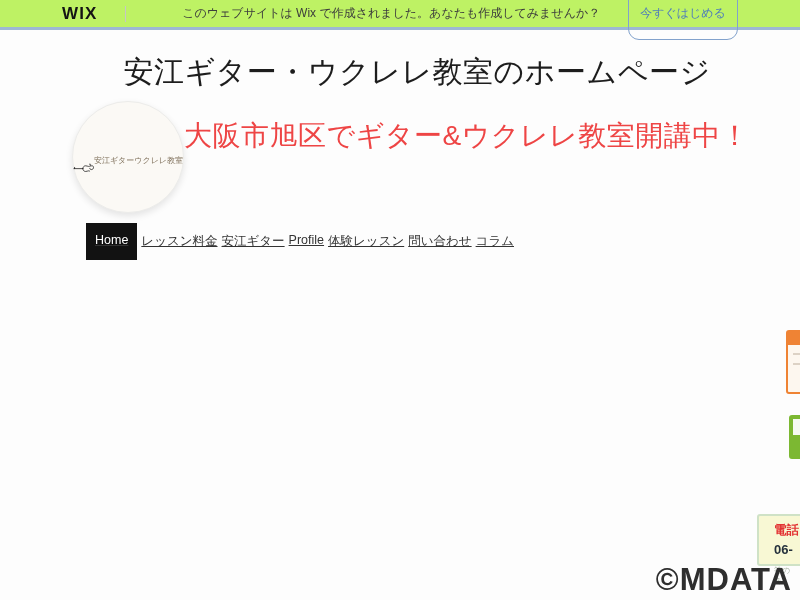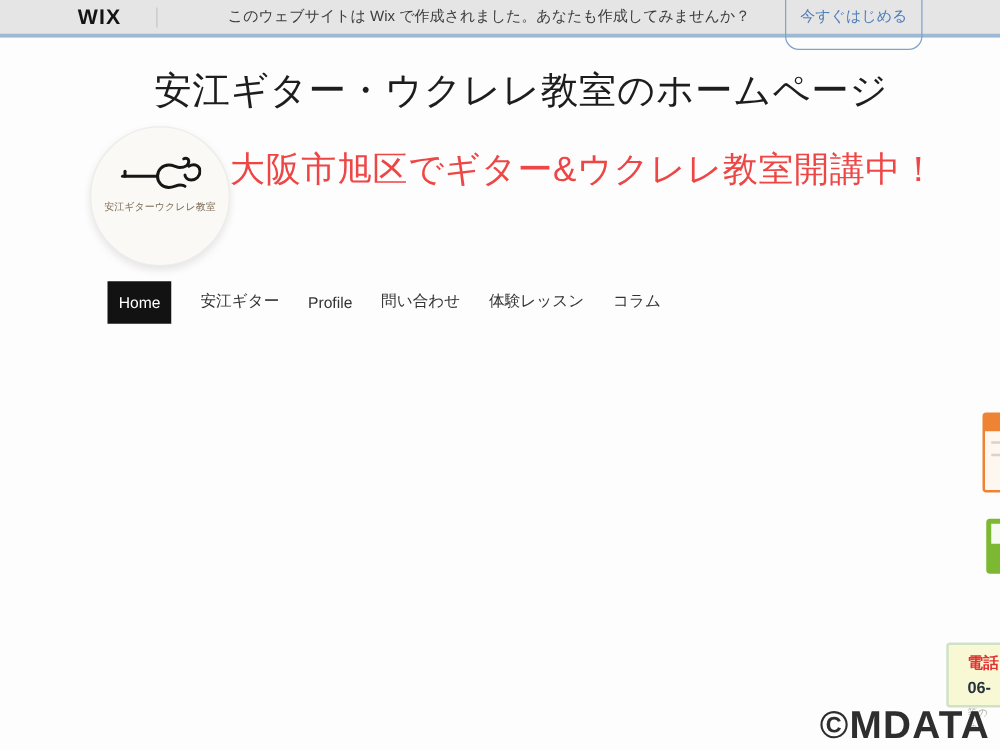--- a/index.html
+++ b/index.html
@@ -6,21 +6,21 @@
   html,body { margin:0; padding:0; }
   body {
     width:800px; height:600px; position:relative; overflow:hidden;
     background:#fdfdfd;
     font-family:"Liberation Sans","DejaVu Sans",sans-serif;
   }
 
   
   .wix-banner {
     position:absolute; top:0; left:0; width:800px; height:30px;
-    background:#e5e5e5; border-bottom:3px solid #9db8d3;
+    background:#bef264; border-bottom:3px solid #9db8d3;
     display:flex; align-items:center; justify-content:center; gap:28px;
   }
   .wix-logo { font-weight:800; font-size:17px; color:#141414; letter-spacing:1px; cursor:pointer; }
   .wix-divider { width:1px; height:16px; background:#c6c6c6; }
   .wix-msg { font-size:12px; color:#3c3c3c;margin-left:28px; }
   .wix-cta {
     font-size:12px; color:#4f7dba; background:transparent;
     border:1px solid #82a2cc; border-radius:11px; padding:17px 11px;
     cursor:pointer; font-family:inherit;
   }
@@ -28,35 +28,35 @@
   
   .site-title {
     position:absolute; top:52px; left:17px; width:800px; text-align:center;
     font-family:Liberation Sans, sans-serif;
     font-size:30px; font-weight:400; color:#1d1d1d; letter-spacing:0.5px;
   }
   .logo-circle {
     position:absolute; left:72px; top:101px; width:112px; height:112px;
     border-radius:50%; background:#fbf9f5; border:1px solid #ececea;
     box-shadow:0 3px 7px rgba(0,0,0,0.10);
-    display:flex; flex-direction:column; align-items:center;
+    display:flex; flex-direction:row; align-items:center;
   }
   .logo-circle svg { margin-top:22px; }
   .logo-caption { font-size:8px; color:#7d6e58; margin-top:6px; white-space:nowrap; }
   .tagline {
     position:absolute; left:184px; top:117px;
     font-size:28px; font-weight:500; color:#ee4545; letter-spacing:0.5px;
     white-space:nowrap;
   }
 
   
   .nav {
     position:absolute; left:86px; top:223px;
-    display:flex; align-items:center; gap:23px;
-    font-size:12.5px; color:#333;
+    display:flex; gap:4px;
+    font-size:12.5px; color:#333;text-decoration:underline;
   }
   .nav-item { padding:10px 0; cursor:pointer; white-space:nowrap; }
   .nav-item.active { background:#121212; color:#ffffff; padding:10px 9px; }
 
   
   .orange-widget {
     position:absolute; left:786px; top:330px; width:60px; height:64px;
     border:2px solid #ef8334; border-radius:3px; background:#fdf7ef; cursor:pointer;
   }
   .orange-widget .ow-head { height:13px; background:#ef8334; }
@@ -112,24 +112,25 @@
       <path d="M31 17 c0 5 4 9 9 9 c4 0 6 -2 9 -2 c3 0 4 1 4 1"></path>
     </g>
   </svg>
   <div class="logo-caption">安江ギターウクレレ教室</div>
 </div>
 
 <div class="tagline">大阪市旭区でギター&amp;ウクレレ教室開講中！</div>
 
 <div class="nav">
   <div class="nav-item active">Home</div>
+  <div class="nav-item">レッスン料金</div>
   <div class="nav-item">安江ギター</div>
   <div class="nav-item">Profile</div>
+  <div class="nav-item">体験レッスン</div>
   <div class="nav-item">問い合わせ</div>
-  <div class="nav-item">体験レッスン</div>
   <div class="nav-item">コラム</div>
 </div>
 
 <div class="orange-widget">
   <div class="ow-head"></div>
   <div class="ow-line"></div>
   <div class="ow-line"></div>
 </div>
 <div class="green-widget">
   <div class="gw-inner"></div>

